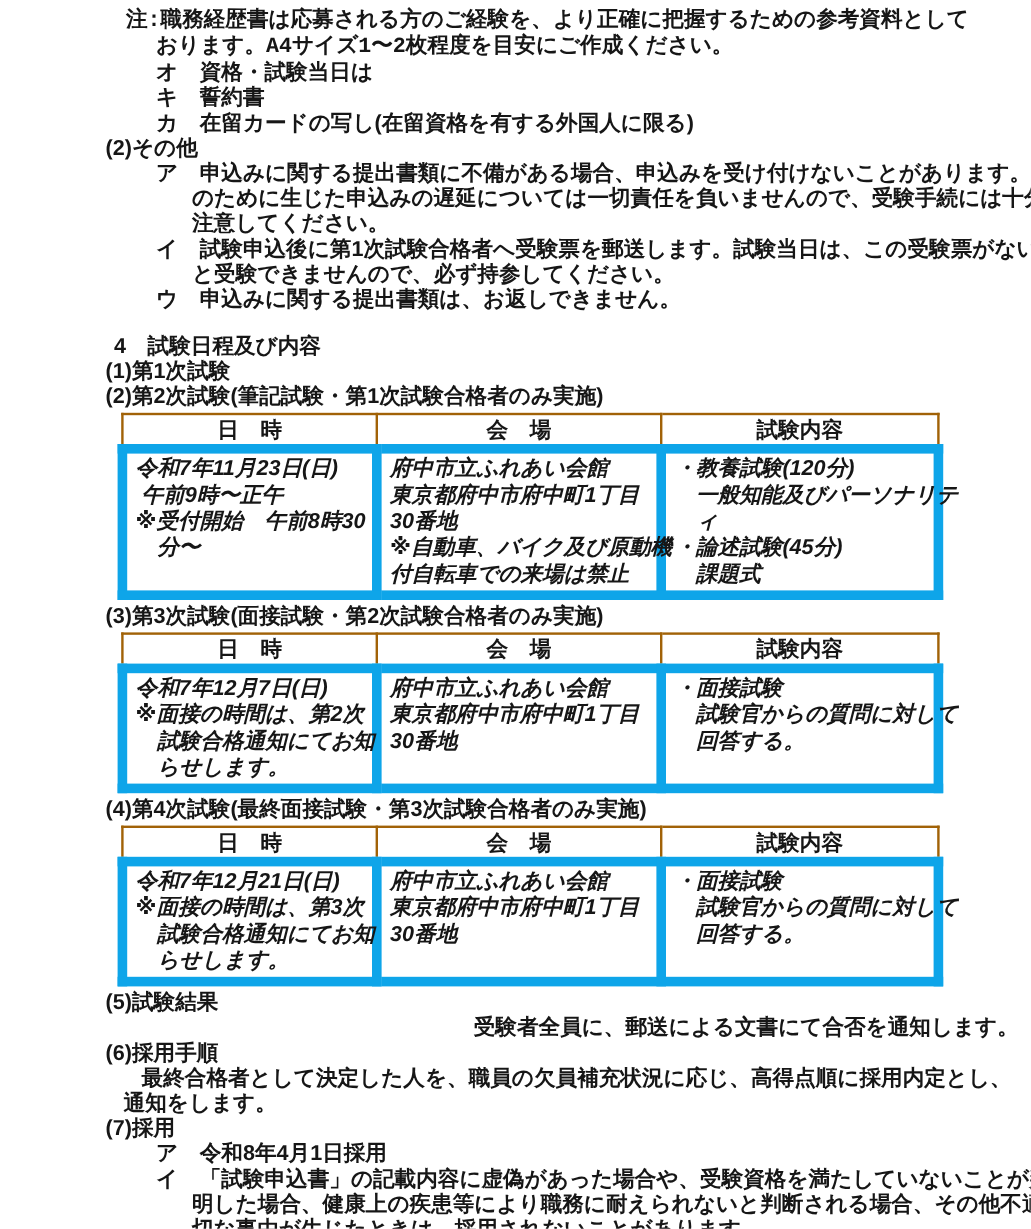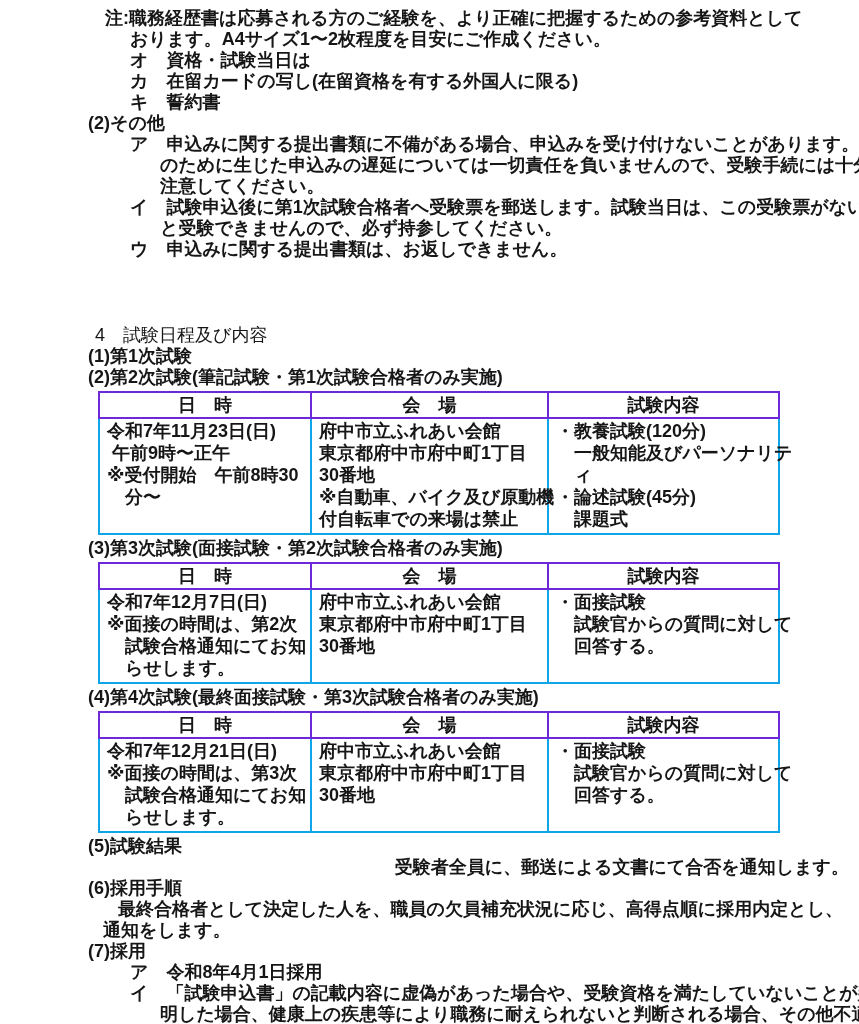--- a/index.html
+++ b/index.html
@@ -5,53 +5,53 @@
   html,body{margin:0;padding:0;background:#ffffff;}
   body{
     width:859px;height:1024px;overflow:hidden;
     color:#161616;
     font-family:"Liberation Sans","DejaVu Sans",sans-serif;
     font-weight:600;
     font-size:18px;
   }
   .page{padding:8px 10px 0 88px;}
   .ln{white-space:pre;line-height:21px;min-height:21px;}
-  .note{padding-left:42px;text-indent:-25px;}
+  .note{padding-left:42px;text-indent:-25px;font-family:Liberation Mono, monospace;}
   .kana{padding-left:72px;text-indent:-30px;}
   .b1{padding-left:42px;}
   .b5{padding-left:27px;text-align:right;}
   .b6{padding-left:15px;text-indent:15px;}
   .gap{height:17px;}
-  .heading{padding-left:7px;font-weight:400;white-space:pre;line-height:22px;margin-top:47px;}
+  .heading{padding-left:7px;font-weight:700;white-space:pre;line-height:22px;}
   table.exam{
     border-collapse:collapse;table-layout:fixed;
     margin:3px 0 3px 10px;width:680px;
   }
   table.exam col.c1{width:212px;}
   table.exam col.c2{width:237px;}
   table.exam col.c3{width:231px;}
   table.exam th{
-    border:2px solid #6d28d9;font-weight:600;text-align:center;
+    border:2px solid #a16207;font-weight:600;text-align:center;
     padding:1px 0;line-height:22px;white-space:pre;
   }
   table.exam td{
-    border:2px solid #0ea5e9;vertical-align:top;
-    padding:1px 4px 3px 7px;white-space:pre;line-height:22px;
+    border:8px solid #0ea5e9;vertical-align:top;
+    padding:1px 4px 3px 7px;white-space:pre;line-height:22px;font-style:italic;
   }
 </style>
 </head>
 <body>
 
 <div class="page">
 
   <div class="ln note">注:職務経歴書は応募される方のご経験を、より正確に把握するための参考資料として
 おります。A4サイズ1〜2枚程度を目安にご作成ください。</div>
   <div class="ln kana">オ　資格・試験当日は</div>
+  <div class="ln kana">キ　誓約書</div>
   <div class="ln kana">カ　在留カードの写し(在留資格を有する外国人に限る)</div>
-  <div class="ln kana">キ　誓約書</div>
 
   <div class="ln">(2)その他</div>
   <div class="ln kana">ア　申込みに関する提出書類に不備がある場合、申込みを受け付けないことがあります。こ
 のために生じた申込みの遅延については一切責任を負いませんので、受験手続には十分
 注意してください。</div>
   <div class="ln kana">イ　試験申込後に第1次試験合格者へ受験票を郵送します。試験当日は、この受験票がない
 と受験できませんので、必ず持参してください。</div>
   <div class="ln kana">ウ　申込みに関する提出書類は、お返しできません。</div>
 
   <div class="gap"></div>

